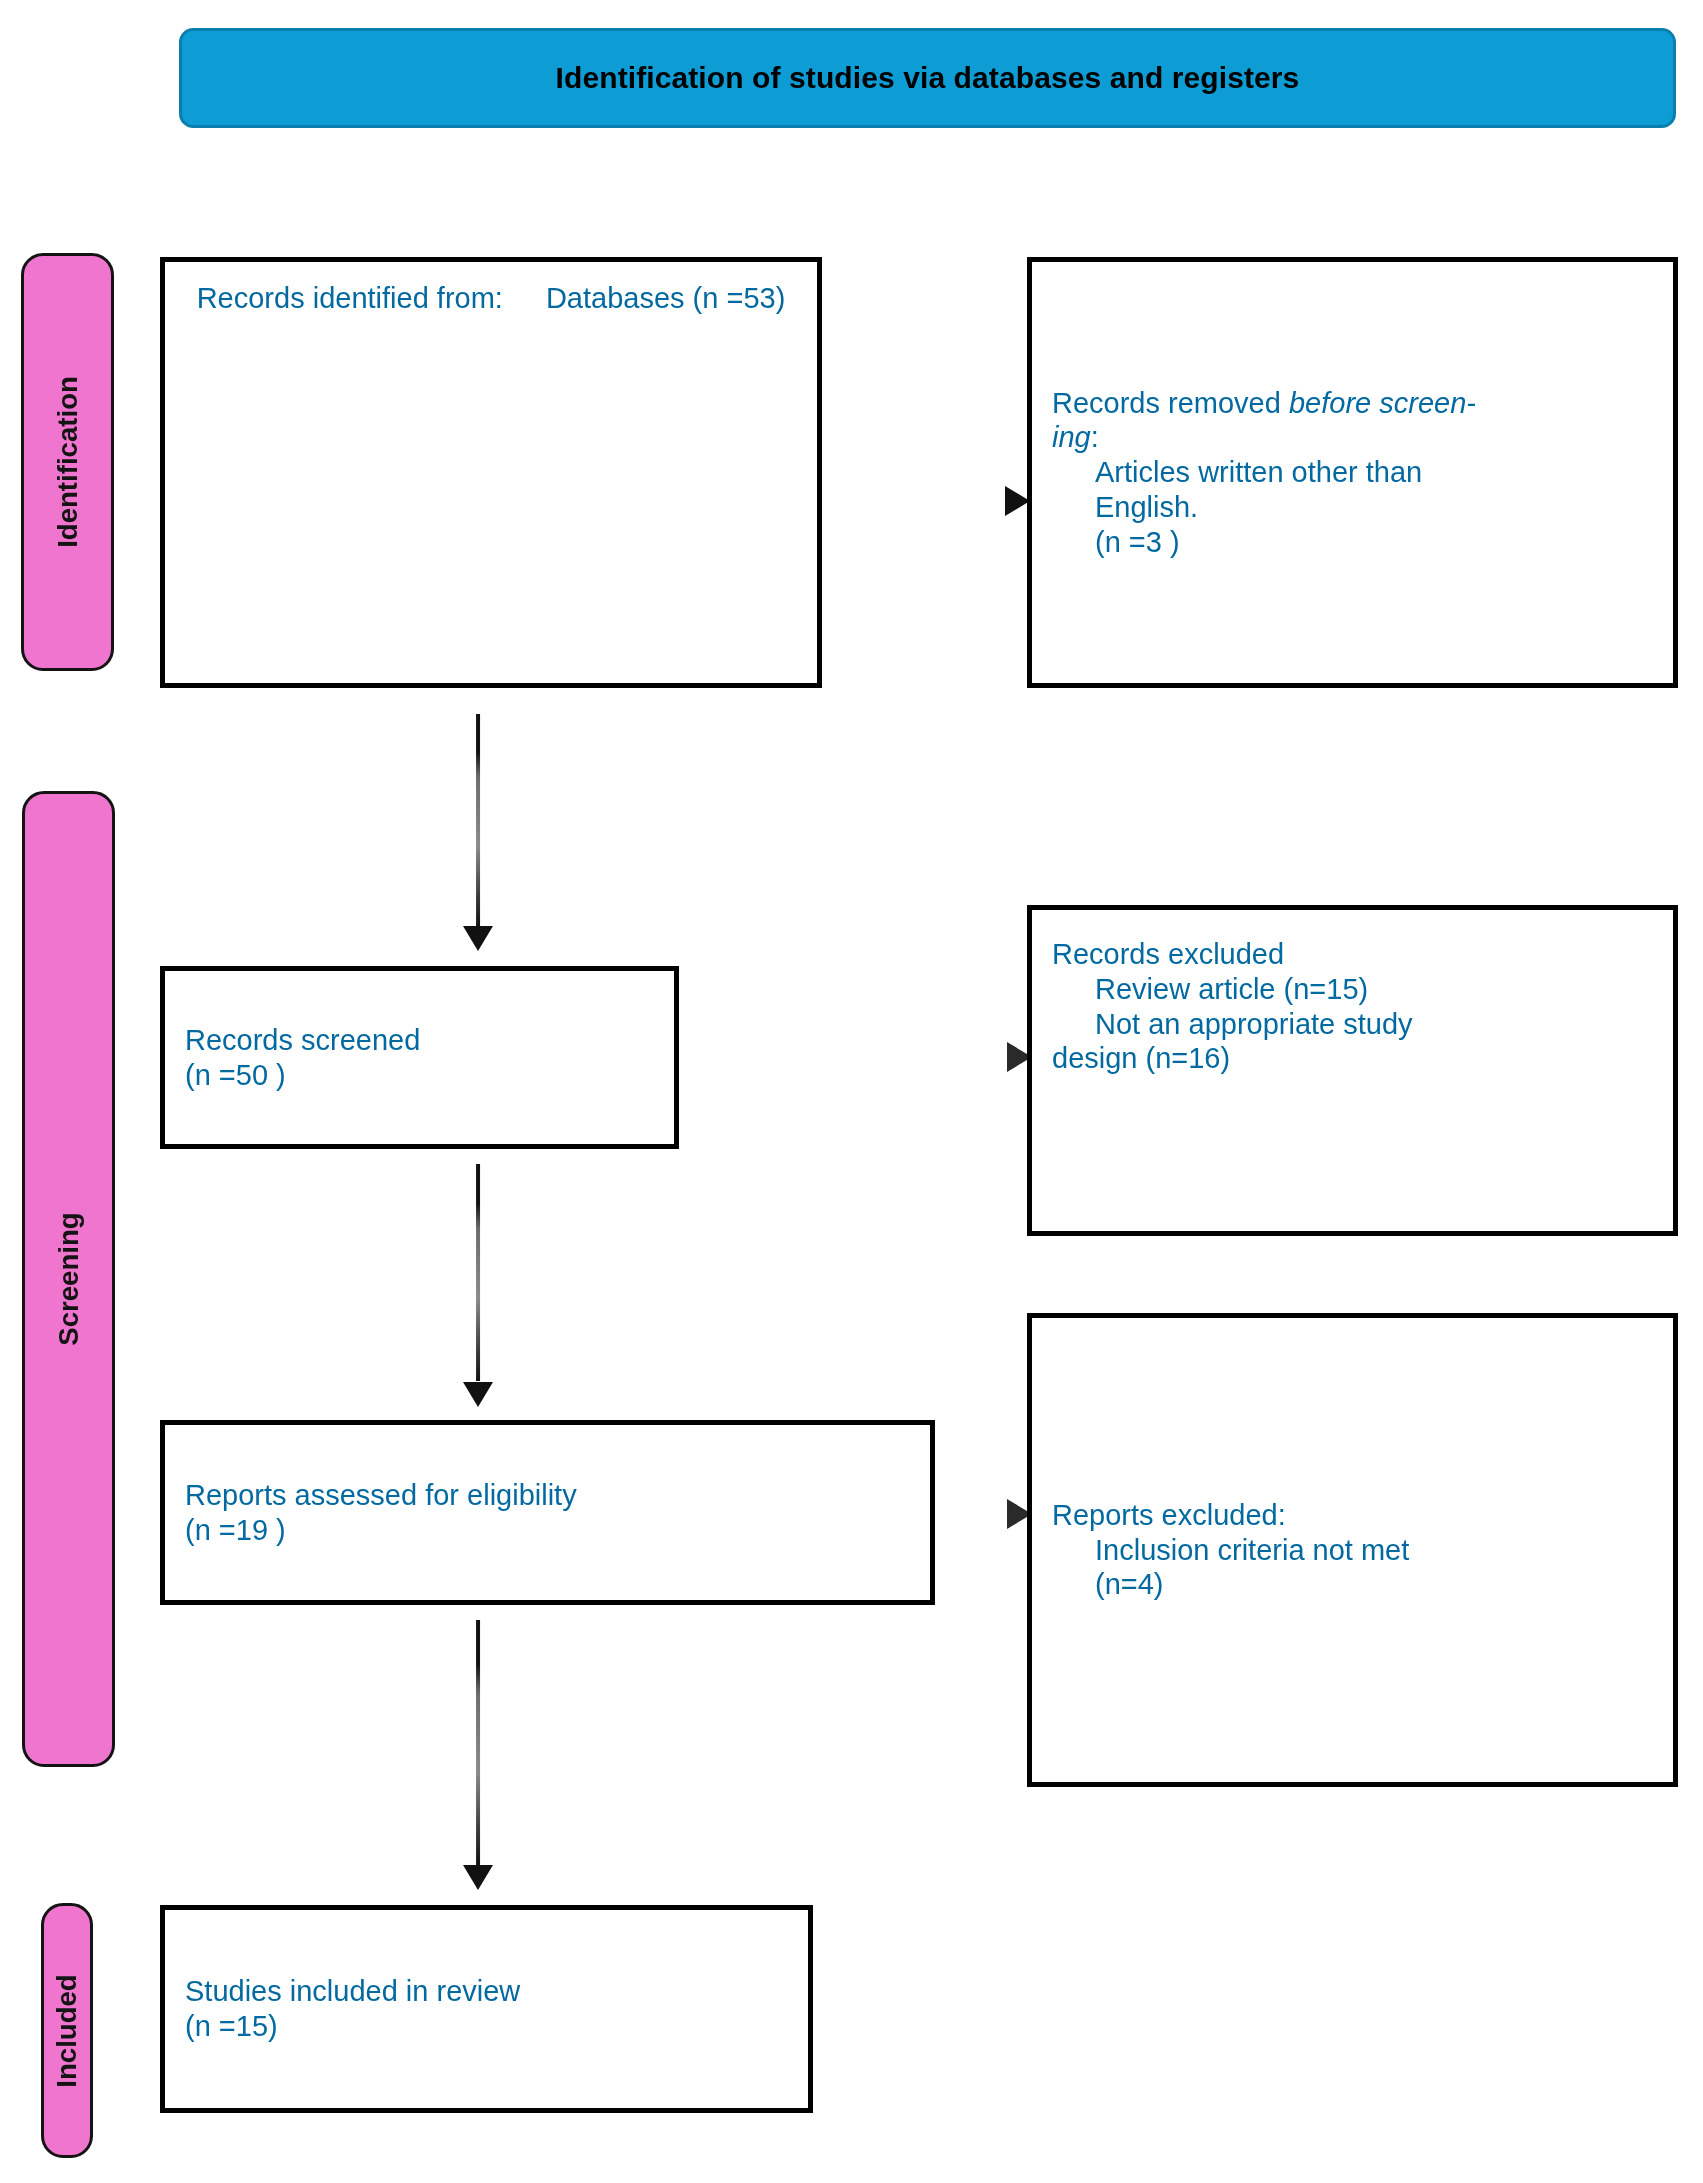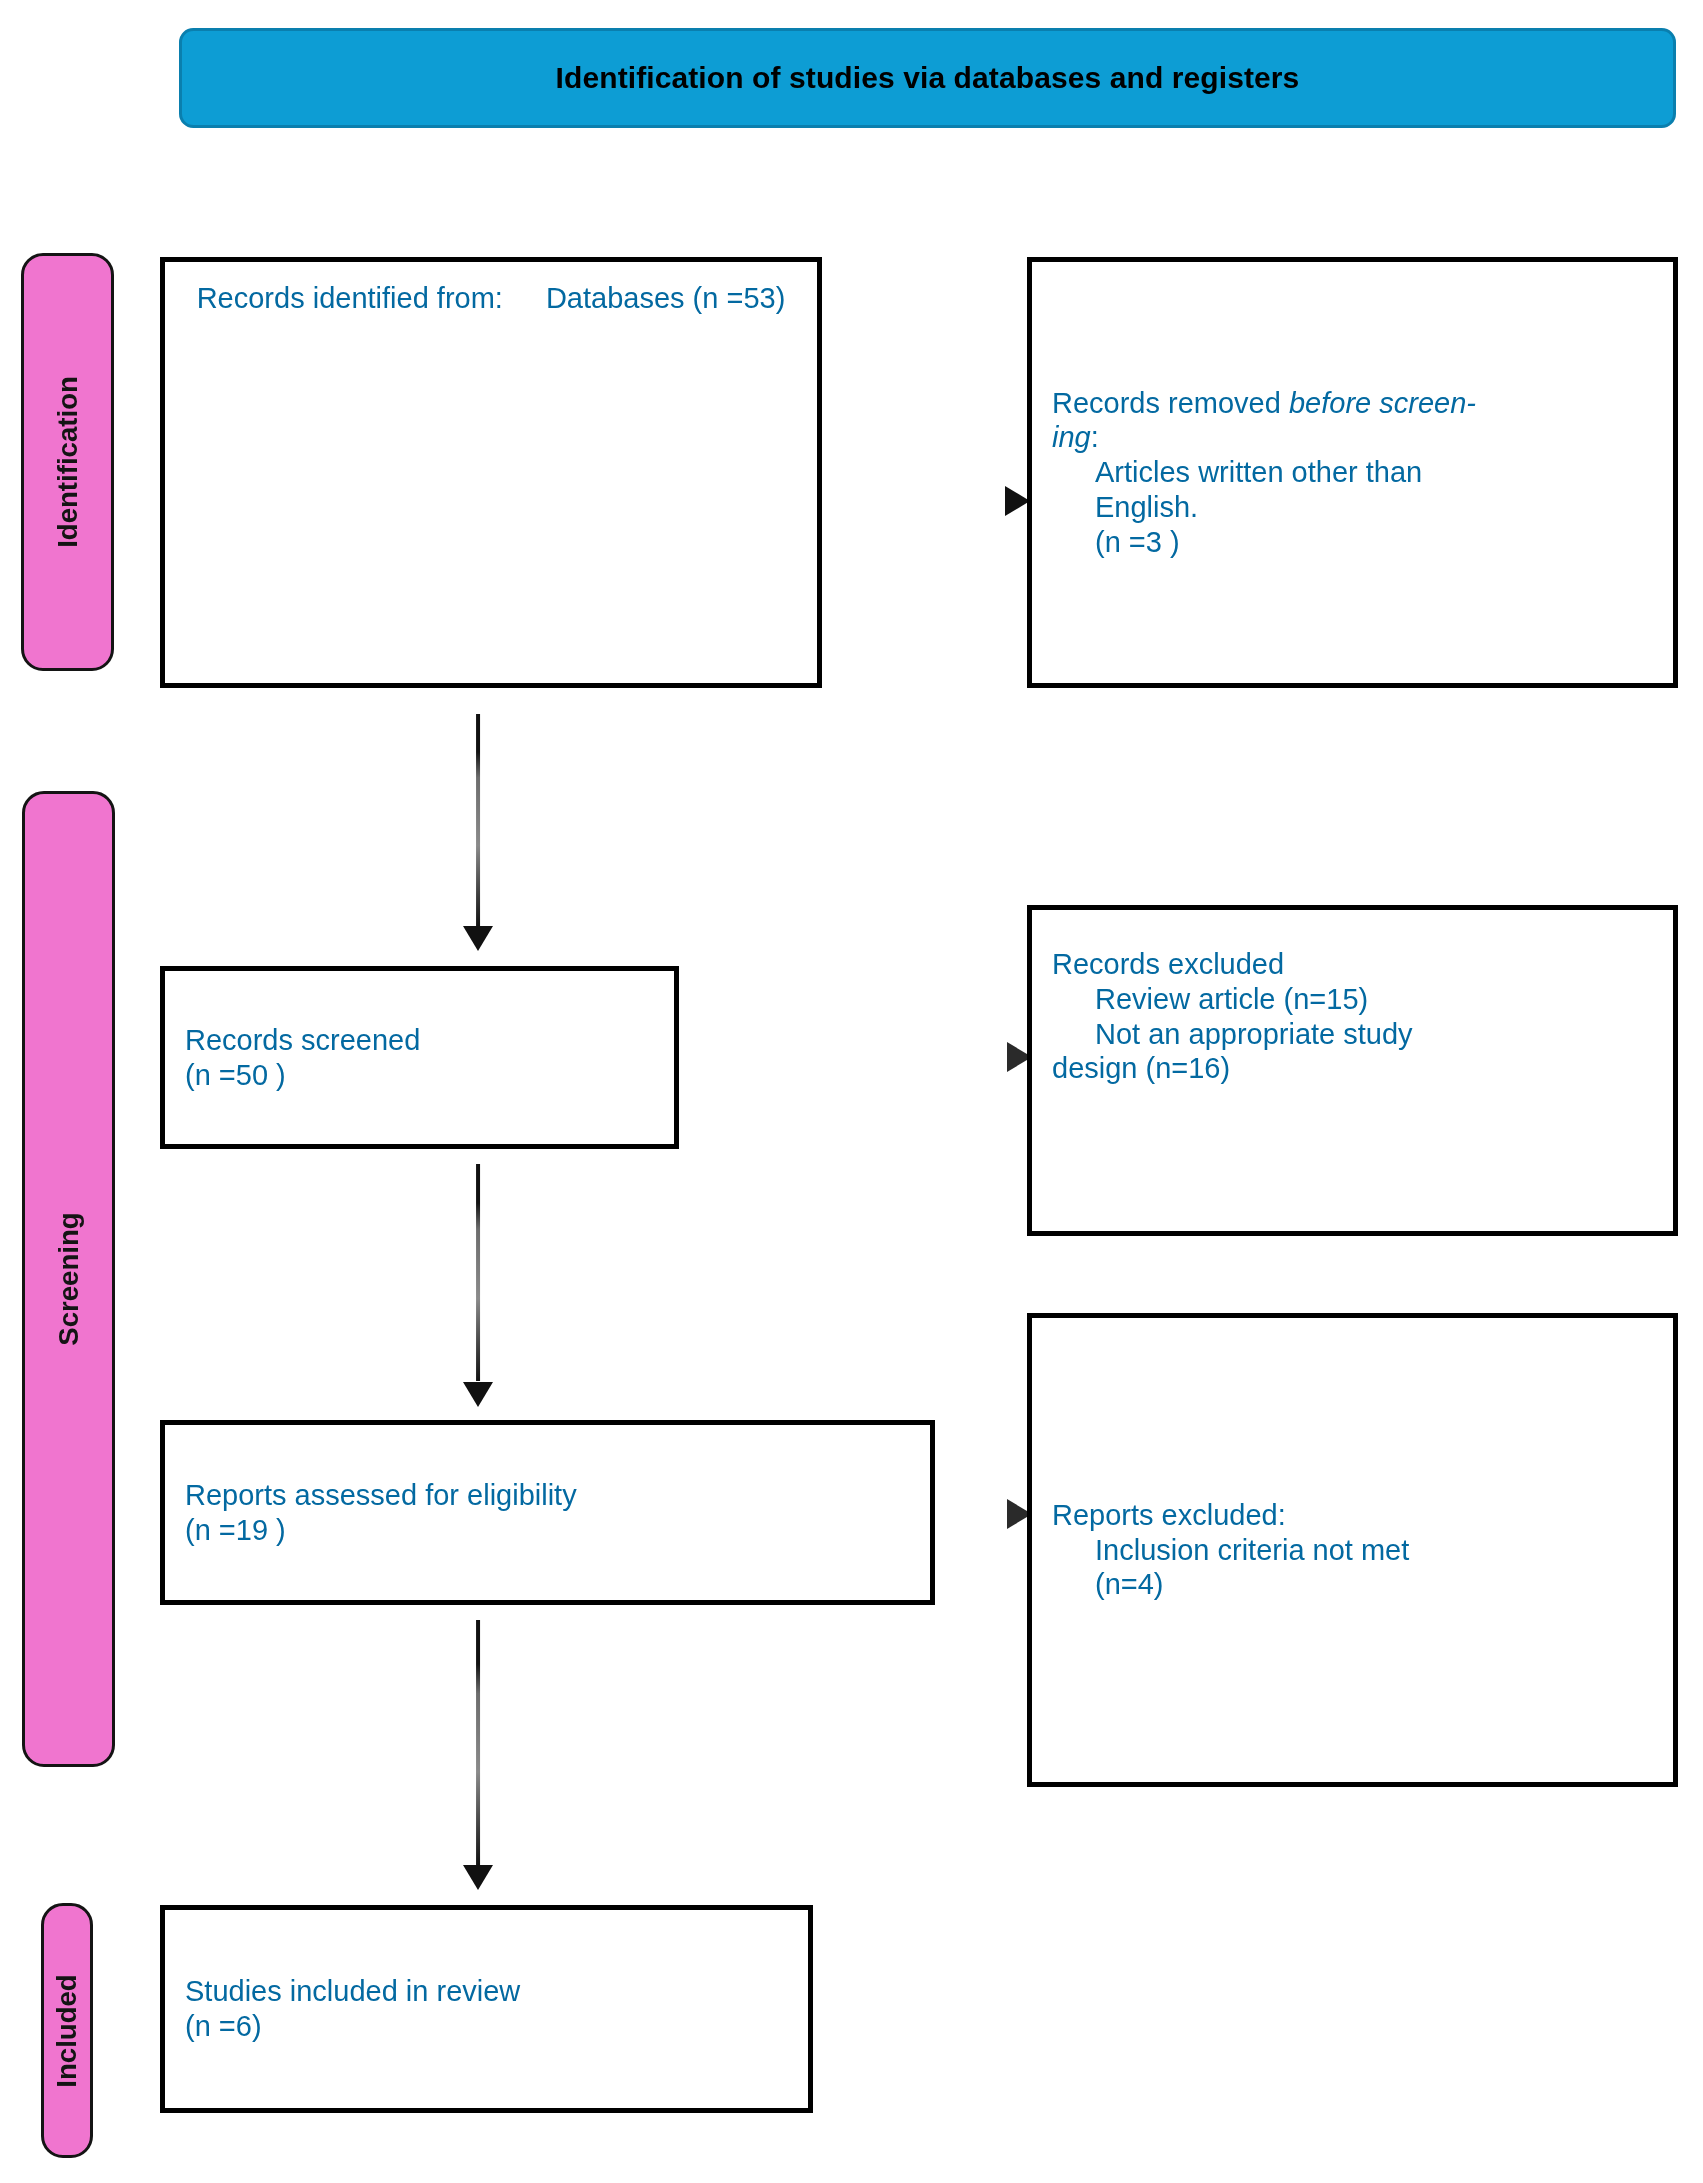--- a/index.html
+++ b/index.html
@@ -58,21 +58,21 @@
   }
   .indent{padding-left:43px;}
   .ital{font-style:italic;}
   #box-identified  {left:160px; top:257px;  width:662px; height:431px;
                     display:flex;flex-direction:row;justify-content:center;}
   #box-removed     {left:1027px;top:257px;  width:651px; height:431px;
                     display:flex;flex-direction:column;justify-content:center;}
   #box-screened    {left:160px; top:966px; width:519px; height:183px;
                     display:flex;flex-direction:column;justify-content:center;}
   #box-rec-excluded{left:1027px;top:905px; width:651px; height:331px;
-                    display:flex;flex-direction:column;justify-content:flex-start;padding-top:37px;}
+                    display:flex;flex-direction:column;justify-content:flex-start;padding-top:27px;}
   #box-eligibility {left:160px; top:1420px; width:775px; height:185px;
                     display:flex;flex-direction:column;justify-content:center;}
   #box-rep-excluded{left:1027px;top:1313px; width:651px; height:474px;
                     display:flex;flex-direction:column;justify-content:center;}
   #box-included    {left:160px; top:1905px; width:653px; height:208px;
                     display:flex;flex-direction:column;justify-content:center;}
   
   .h-arrow{position:absolute;height:30px;}
   .h-arrow .shaft{
     position:absolute;left:0;top:50%;transform:translateY(-50%);
@@ -188,17 +188,17 @@
     <p class="indent">(n=4)</p>
   </div>
 
   <div class="v-arrow" id="arrow-elig-v">
     <span class="shaft"></span>
     <span class="head"></span>
   </div>
 
   <div class="box" id="box-included">
     <p>Studies included in review</p>
-    <p>(n =6)</p>
+    <p>(n =15)</p>
   </div>
 
 </div>
 
 
 </body></html>

